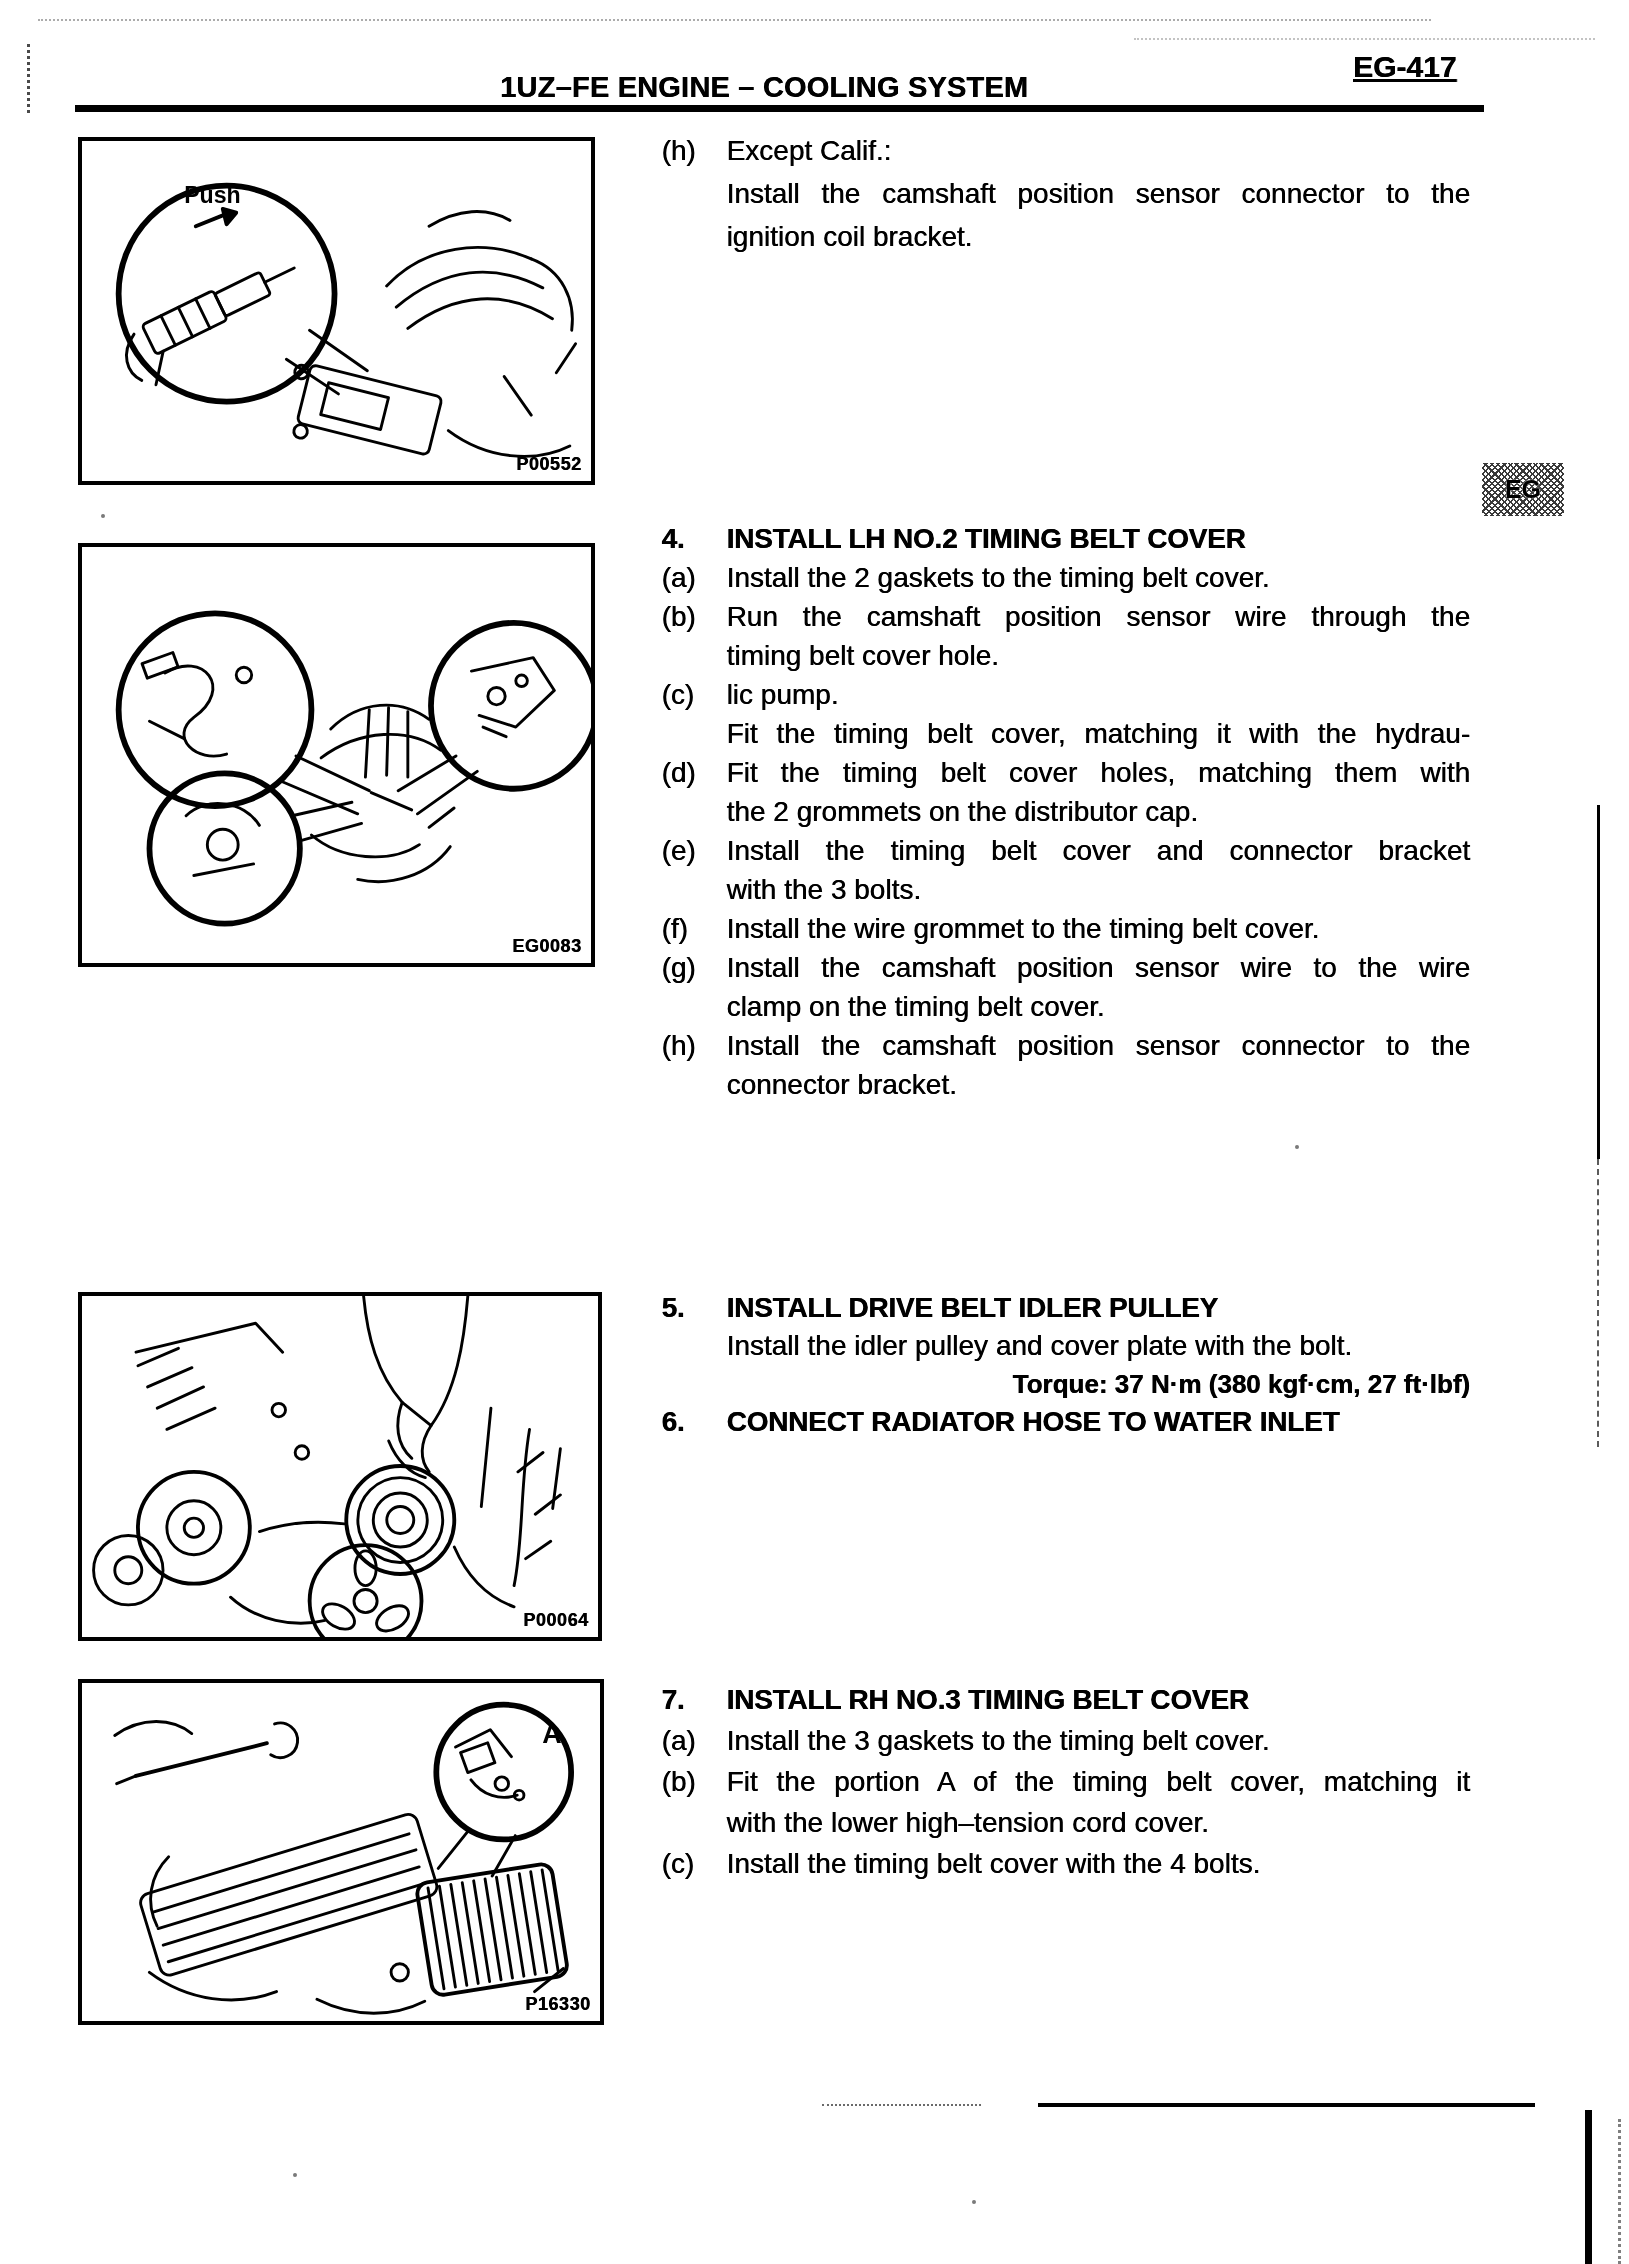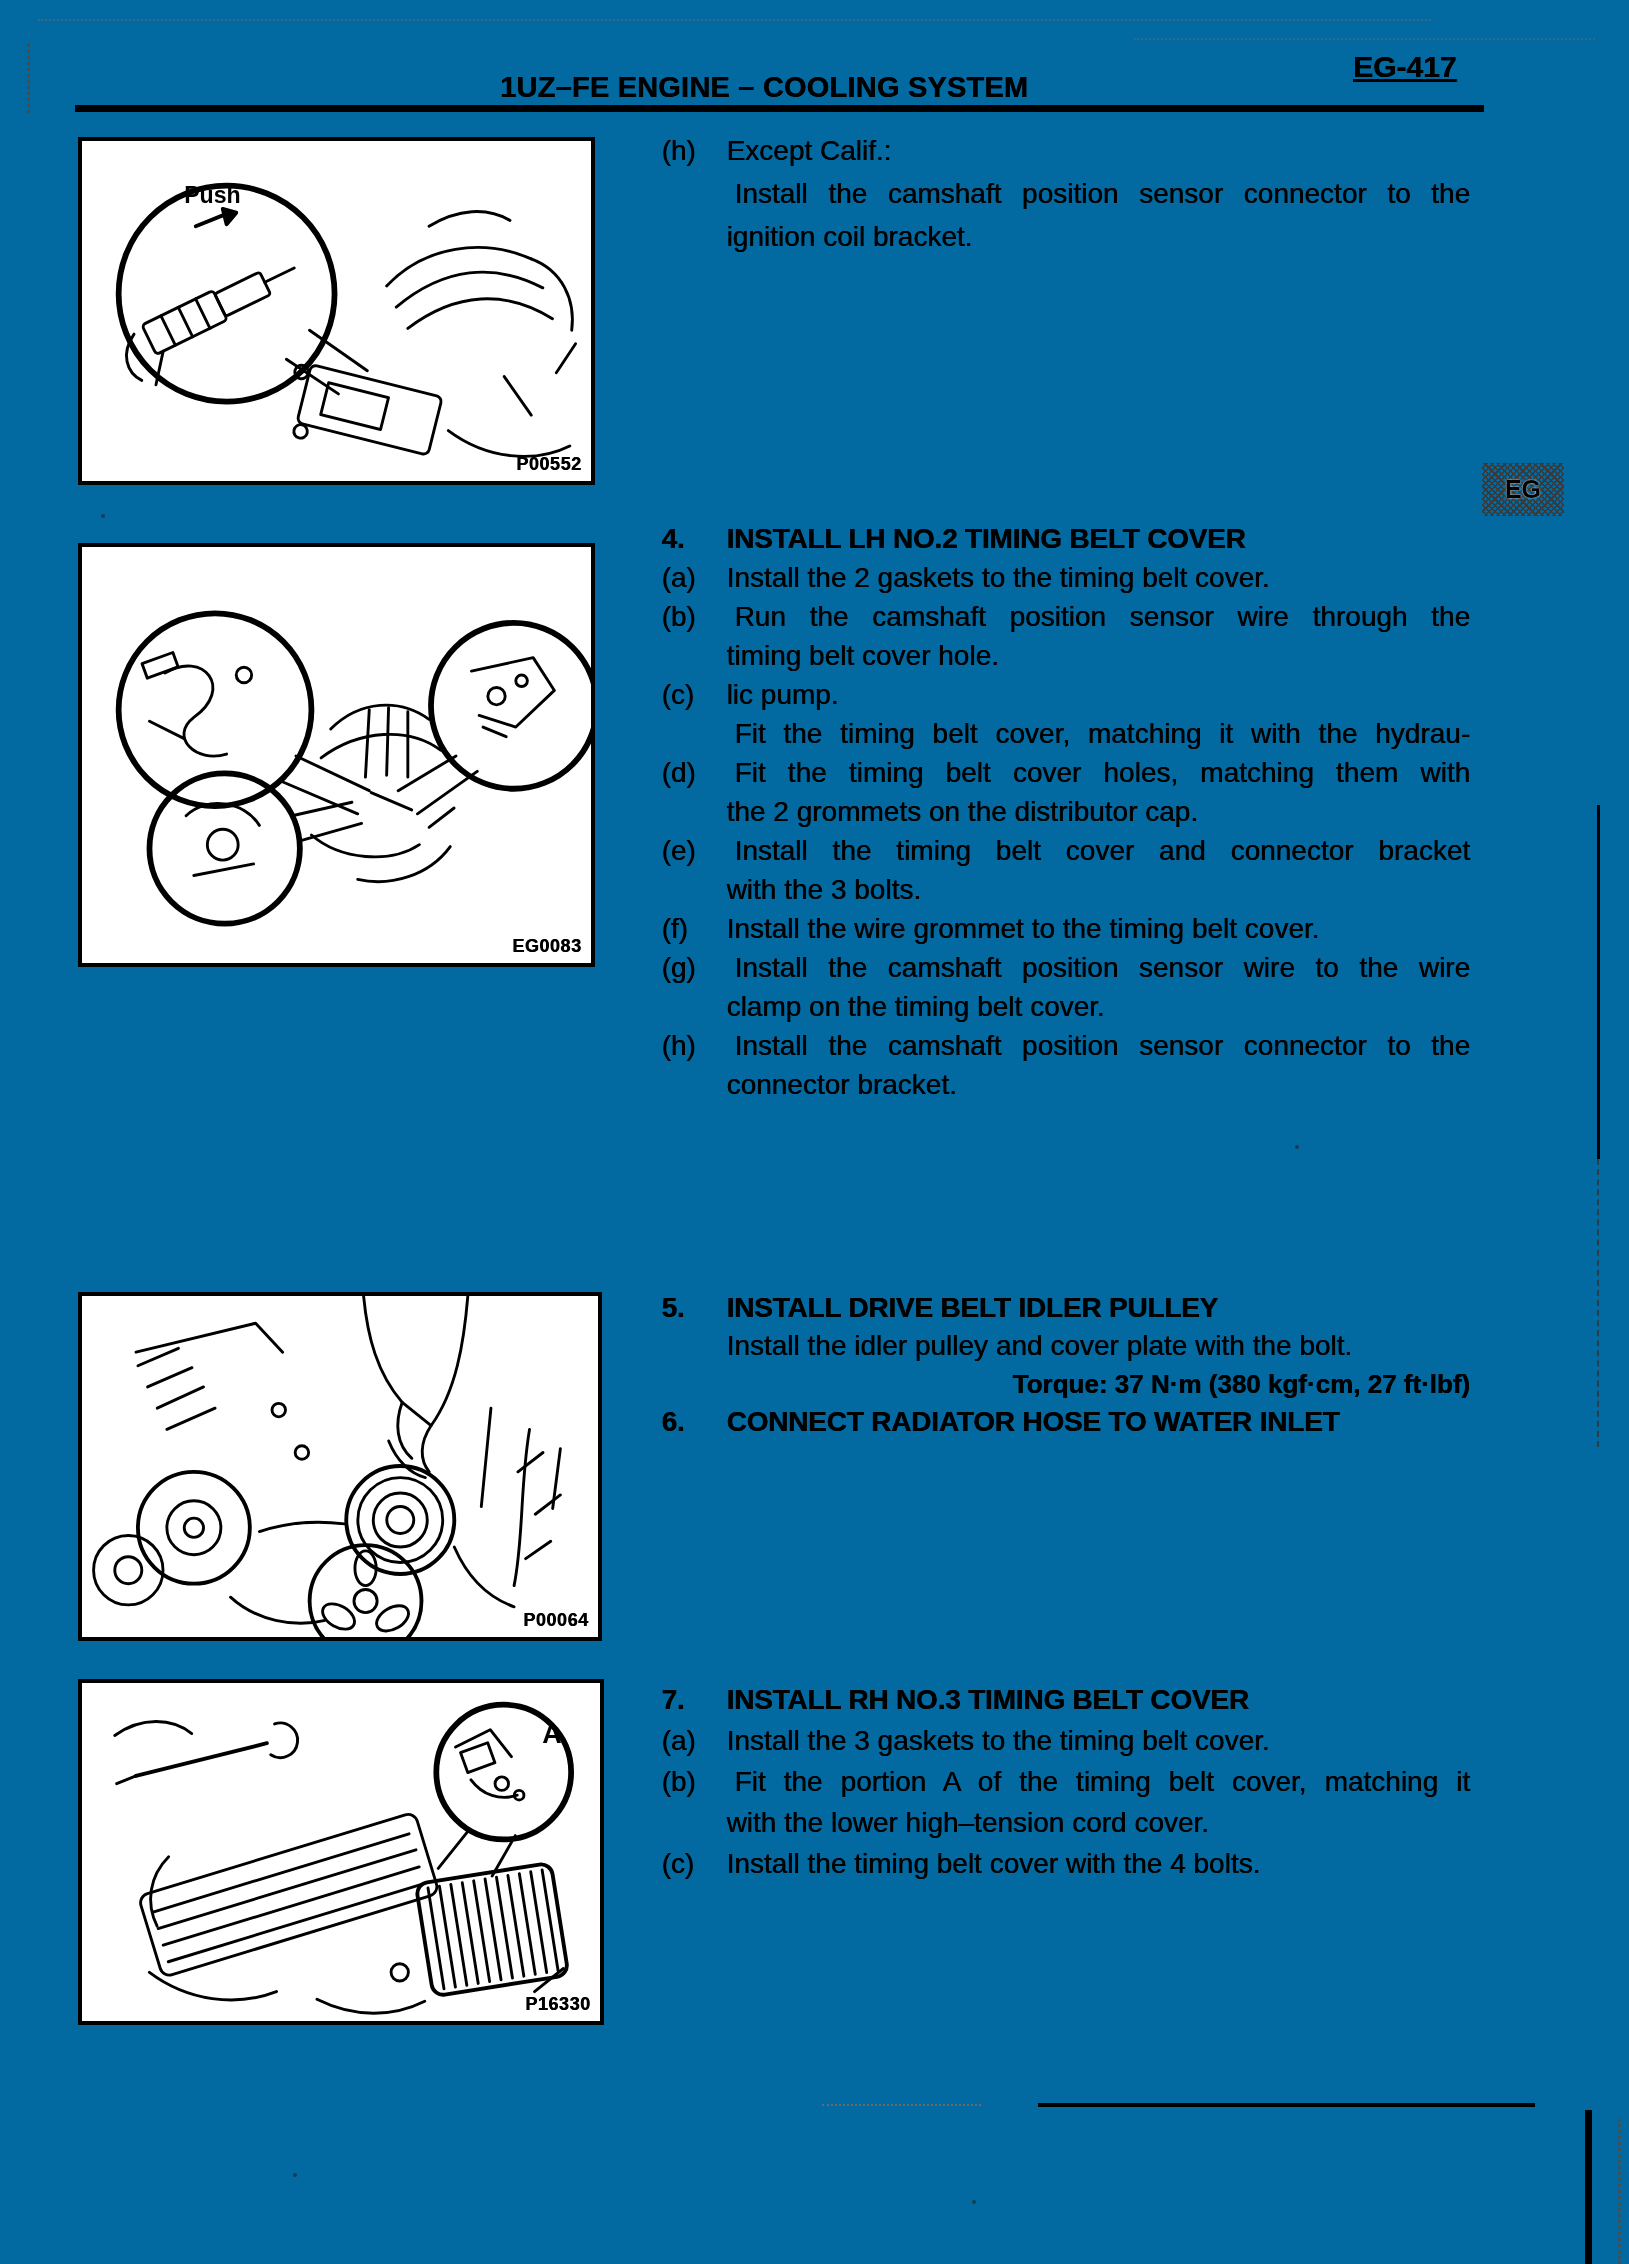--- a/index.html
+++ b/index.html
@@ -1,17 +1,17 @@
 <!DOCTYPE html>
 <html><head>
 <meta charset="utf-8">
 <style>
   html,body{margin:0;padding:0;background:#e8e8e8;}
   .page{
-    position:relative;width:1629px;height:2264px;background:#0369a1;
+    position:relative;width:1629px;height:2264px;background:#ffffff;
     font-family:"Liberation Sans",sans-serif;color:#000;overflow:hidden;
     margin:0 auto;
   }
   .ink{ text-shadow:0.5px 0 0 #000; }
 
   
   .hdr-title{position:absolute;left:500px;top:71px;font-size:29px;font-weight:700;letter-spacing:0.2px;white-space:nowrap;}
   .hdr-pagenum{position:absolute;left:1353px;top:50px;font-size:30px;font-weight:700;white-space:nowrap;text-decoration:underline;}
   .hdr-rule{position:absolute;left:75px;top:105px;width:1409px;height:6.7px;background:#000;}
 
@@ -36,21 +36,21 @@
   .lh45 .step-row{line-height:43px;}
   .lh41 .step-row{line-height:39px;}
   .lh40 .step-row{line-height:38px;}
   .lh42 .step-row{line-height:41px;}
   .step-row{display:flex;padding-left:15.4px;}
   .step-marker{flex:0 0 65px;width:65px;}
   .step-text{flex:1;min-width:0;}
   .step-row.heading{font-weight:700;letter-spacing:-0.2px;}
   .step-text.bold{font-weight:700;font-size:26px;text-align:right;}
   .line{display:block;}
-  .line.just{text-align:justify;text-align-last:justify;margin-left:8px;}
+  .line.just{text-align:justify;text-align-last:justify;}
 
   
   .art{position:absolute;}
   .dot-h{border-top:2.9px dotted #6a6a6a;height:0;}
   .dot-v{border-left:3.8px dotted #4a4a4a;width:0;}
   .dash-v{border-left:2.9px dashed #333;width:0;}
   .solid{background:#000;}
   .speck{position:absolute;width:3.8px;height:3.8px;background:#222;border-radius:50%;opacity:.6;}
 </style>
 </head>

